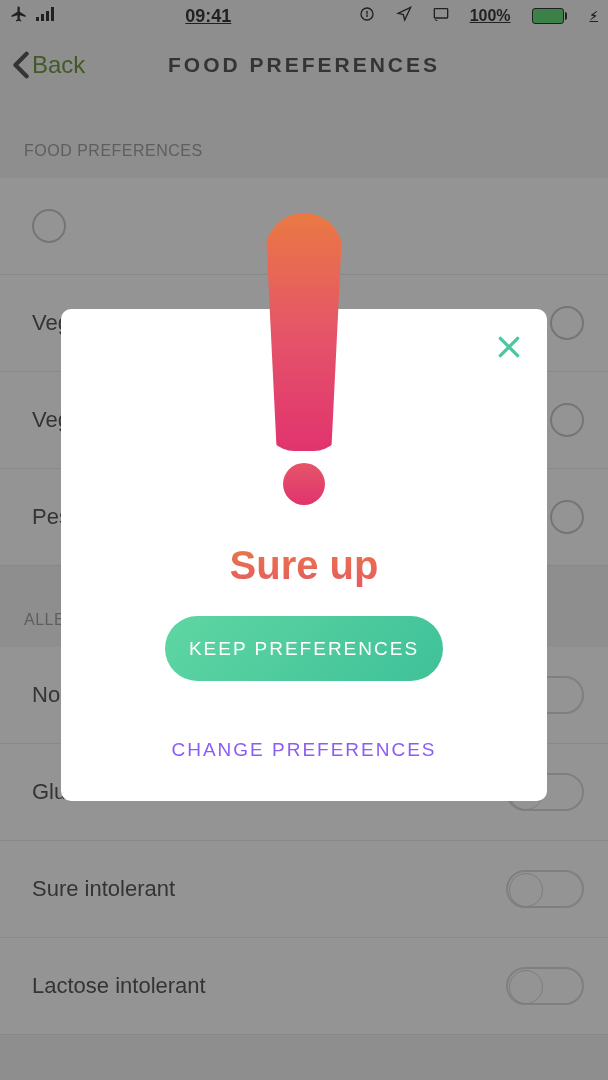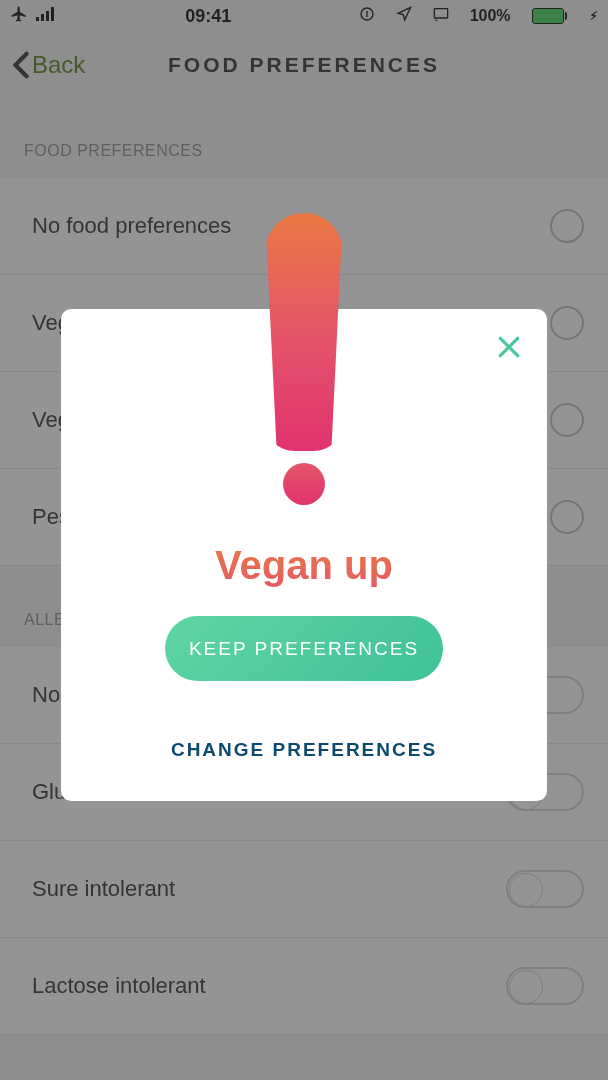--- a/index.html
+++ b/index.html
@@ -16,20 +16,21 @@
       overflow: hidden;
     }
     
     .status-bar {
       height: 32px;
       display: flex;
       align-items: center;
       justify-content: space-between;
       padding: 0 10px;
       background: #f2f2f2;
+      text-decoration: underline;
     }
     .status-left {
       display: flex;
       align-items: center;
       gap: 8px;
     }
     .status-right {
       display: flex;
       align-items: center;
       gap: 21px;
@@ -233,23 +234,23 @@
       background: linear-gradient(135deg, #5fd6a3 0%, #3fc199 100%);
       border-radius: 34px;
       color: #fff;
       font-size: 19px;
       font-weight: 400;
       letter-spacing: 2px;
     }
     .secondary-btn {
       display: block;
       margin: 58px auto 0;
-      color: #0c4a6e;
+      color: #8b5cf6;
       font-size: 19px;
-      font-weight: 700;
+      font-weight: 400;
       letter-spacing: 2px;
     }
   </style>
 </head>
 <body>
 
 <div class="status-bar">
   <div class="status-left">
     <span class="airplane-icon">
       <svg viewBox="0 0 24 24" fill="#000">
@@ -299,21 +300,20 @@
     <svg viewBox="0 0 12 20" fill="none" stroke="#2a2a2a" stroke-width="3" stroke-linecap="round" stroke-linejoin="round">
         <path d="M10 2 L2 10 L10 18"></path>
       </svg>
     <span>Back</span>
   </div>
   <div class="header-title">FOOD PREFERENCES</div>
 </div>
 
 <div class="section-header">FOOD PREFERENCES</div>
 <div class="list-item">
-  <span class="list-item-label">No food preferences</span>
   <span class="radio"></span>
 </div>
 <div class="list-item">
   <span class="list-item-label">Vegan</span>
   <span class="radio"></span>
 </div>
 <div class="list-item">
   <span class="list-item-label">Vegetarian</span>
   <span class="radio"></span>
 </div>
@@ -345,18 +345,18 @@
     <div class="exclaim">
       <div class="exclaim-bar"></div>
       <div class="exclaim-dot"></div>
     </div>
     <div class="modal-close">
       <svg viewBox="0 0 24 24" fill="none" stroke="#4ac6a1" stroke-width="3" stroke-linecap="round">
           <path d="M4 4 L20 20 M20 4 L4 20"></path>
         </svg>
     </div>
     <div class="modal-content">
-      <div class="modal-title">Vegan up</div>
+      <div class="modal-title">Sure up</div>
       <div class="primary-btn">KEEP PREFERENCES</div>
       <div class="secondary-btn">CHANGE PREFERENCES</div>
     </div>
   </div>
 </div>
 
 </body></html>

